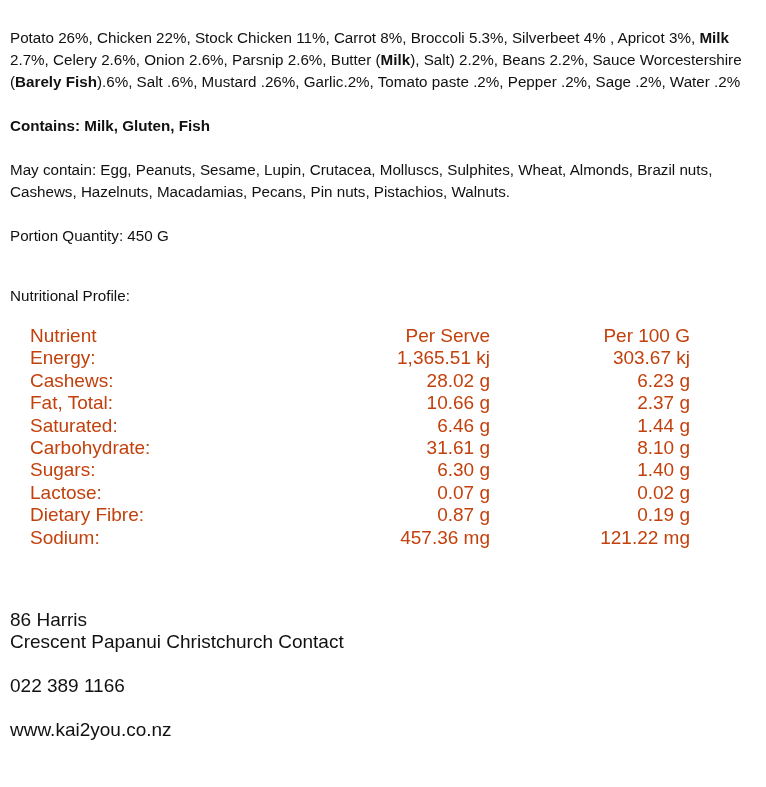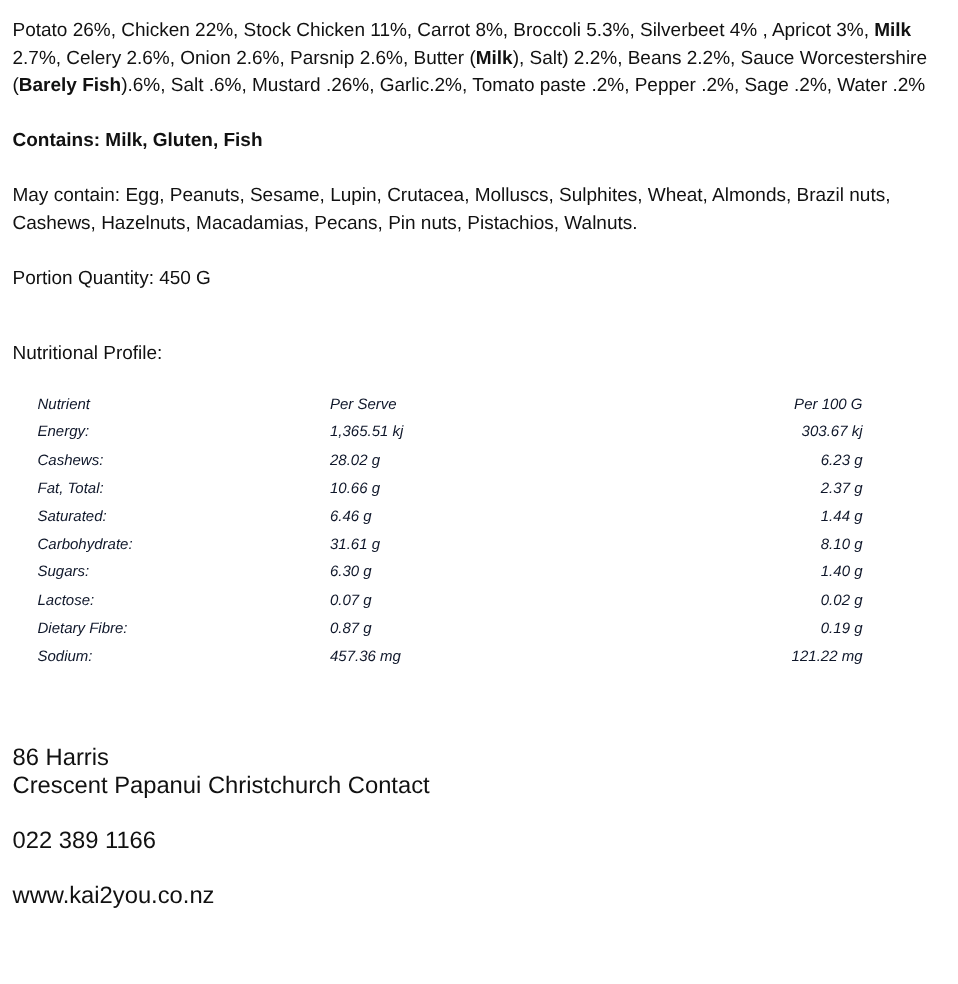--- a/index.html
+++ b/index.html
@@ -22,43 +22,43 @@
     width: 766px;
   }
   .para {
     margin: 0 0 0 0;
     font-size: 15.2px;
     line-height: 22px;
     color: #111111;
   }
   .ingredients {
     max-width: 752px;
+    margin-top: 13px;
   }
   .gap-sm { height: 18px; }
   .gap-md { height: 22px; }
   .gap-xl { height: 38px; }
   b, .bold { font-weight: 700; }
 
   table.nutrition {
     border-collapse: collapse;
     margin-left: 20px;
     margin-top: 0;
   }
   table.nutrition td {
     padding: 0 0 0 0;
     height: 22.4px;
     vertical-align: top;
-    font-size: 12px;
+    font-size: 19px;
     line-height: 22.4px;
-    color: #0f172a;
+    color: #c2410c;
     white-space: nowrap;
-    font-style: italic;
   }
   table.nutrition td.c0 { width: 234px; }
-  table.nutrition td.c1 { width: 226px; }
+  table.nutrition td.c1 { width: 226px; text-align: right; }
   table.nutrition td.c2 { width: 200px; text-align: right; }
 
   .footer-line {
     font-size: 19px;
     line-height: 22px;
   }
 </style>
 </head>
 <body>
 

